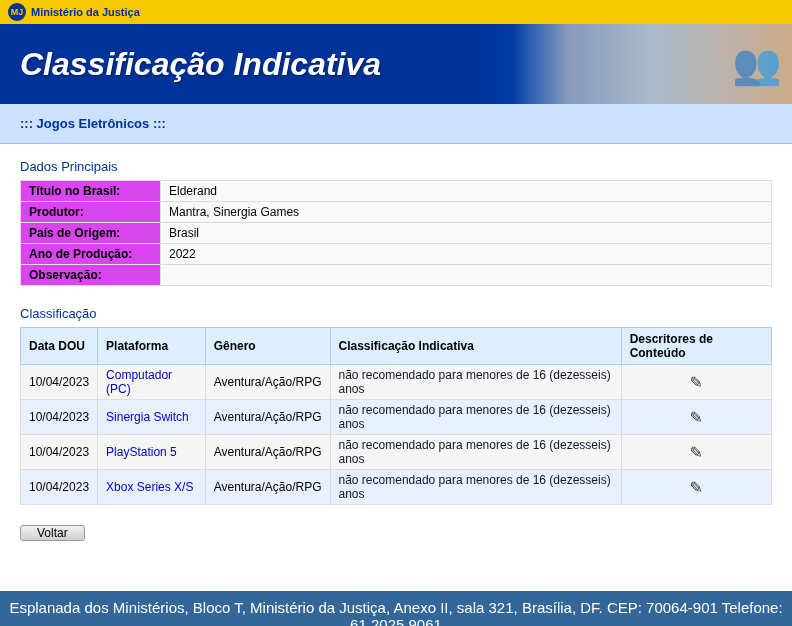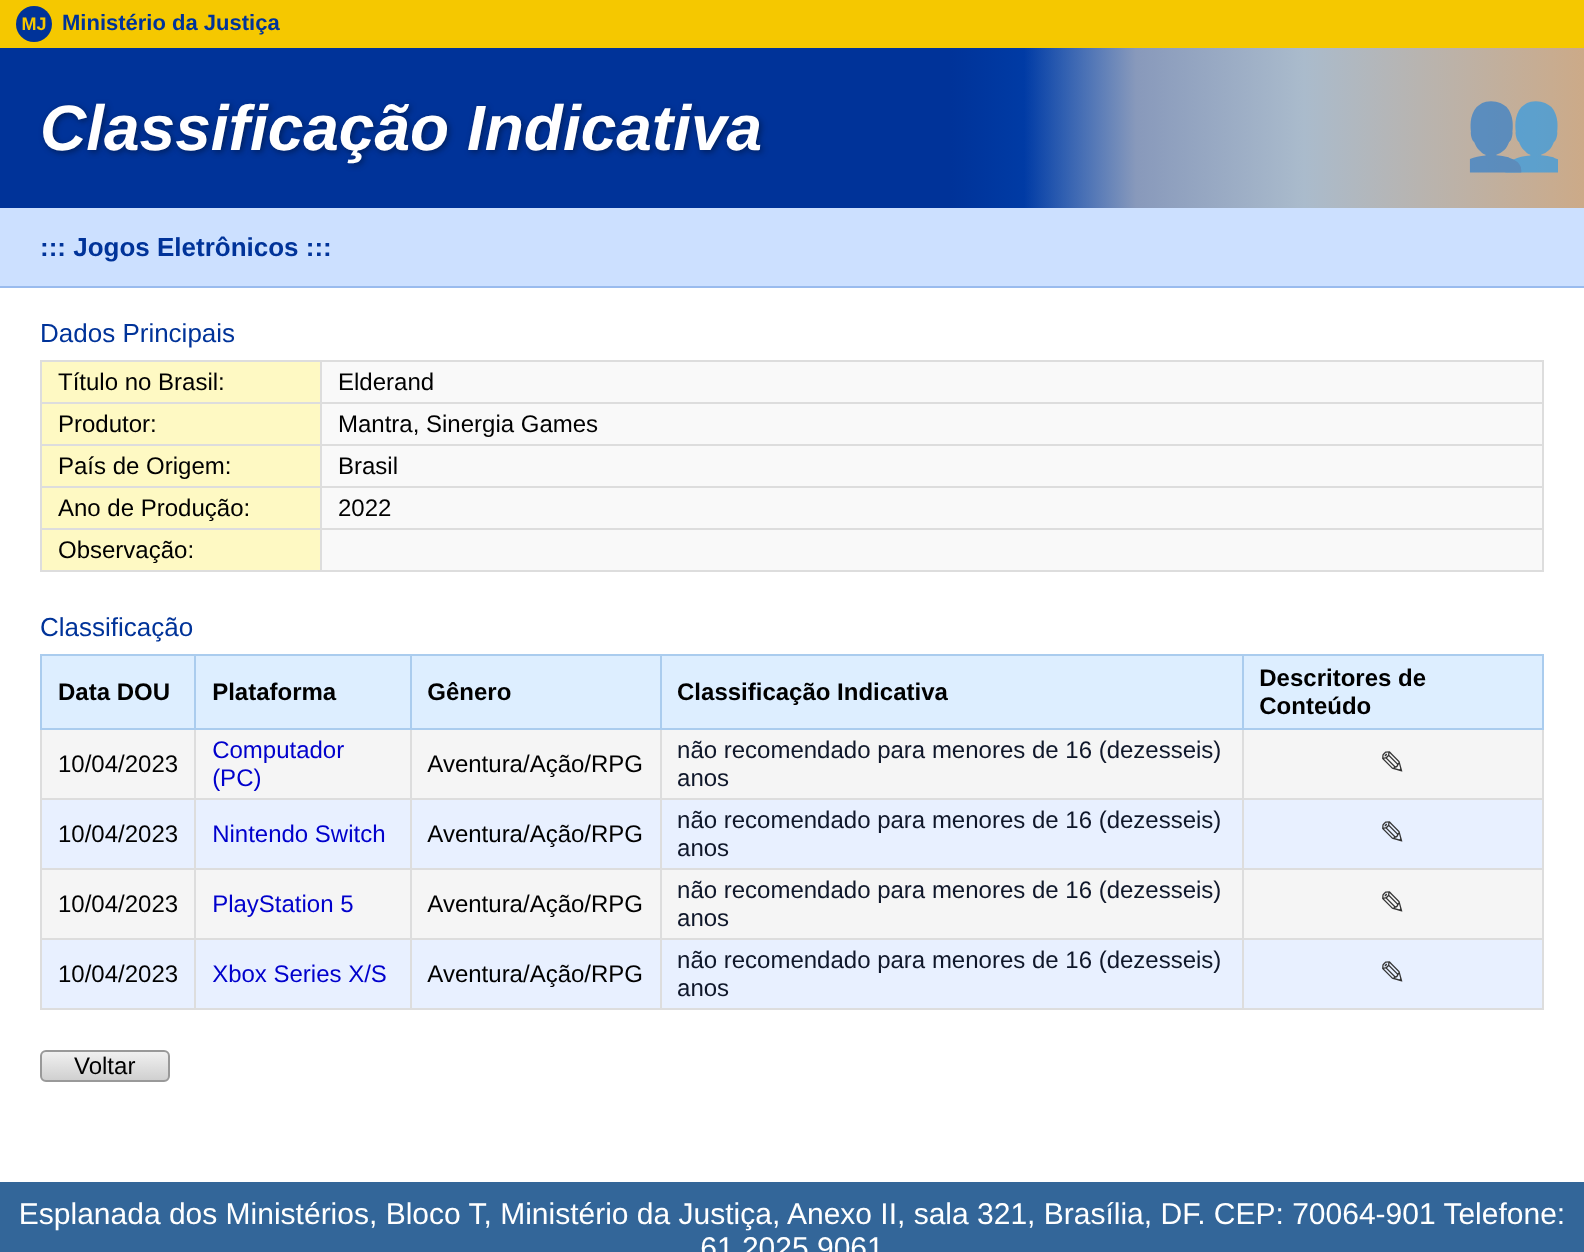--- a/index.html
+++ b/index.html
@@ -96,24 +96,24 @@
       border-collapse: collapse;
       margin-bottom: 20px;
     }
     .dados-table td {
       padding: 3px 8px;
       font-size: 12px;
       border: 1px solid #ddd;
       background: #f9f9f9;
     }
     .dados-table td.label {
-      font-weight: normal;
+      font-weight: bold;
       white-space: nowrap;
       width: 140px;
-      background: #fef9c3;
+      background: #d946ef;
     }
 
     
     .classificacao-section {
     }
 
     .class-table {
       width: 100%;
       border-collapse: collapse;
       margin-top: 6px;
@@ -288,21 +288,21 @@
       <tbody id="class-table-body">
       <tr>
             <td>10/04/2023</td>
             <td class="plataforma">Computador (PC)</td>
             <td>Aventura/Ação/RPG</td>
             <td class="classificacao">não recomendado para menores de 16 (dezesseis) anos</td>
             <td class="descritores"><span class="descritores-icon">✎</span></td>
           </tr>
           <tr>
             <td>10/04/2023</td>
-            <td class="plataforma">Nintendo Switch</td>
+            <td class="plataforma">Sinergia Switch</td>
             <td>Aventura/Ação/RPG</td>
             <td class="classificacao">não recomendado para menores de 16 (dezesseis) anos</td>
             <td class="descritores"><span class="descritores-icon">✎</span></td>
           </tr>
           <tr>
             <td>10/04/2023</td>
             <td class="plataforma">PlayStation 5</td>
             <td>Aventura/Ação/RPG</td>
             <td class="classificacao">não recomendado para menores de 16 (dezesseis) anos</td>
             <td class="descritores"><span class="descritores-icon">✎</span></td>

